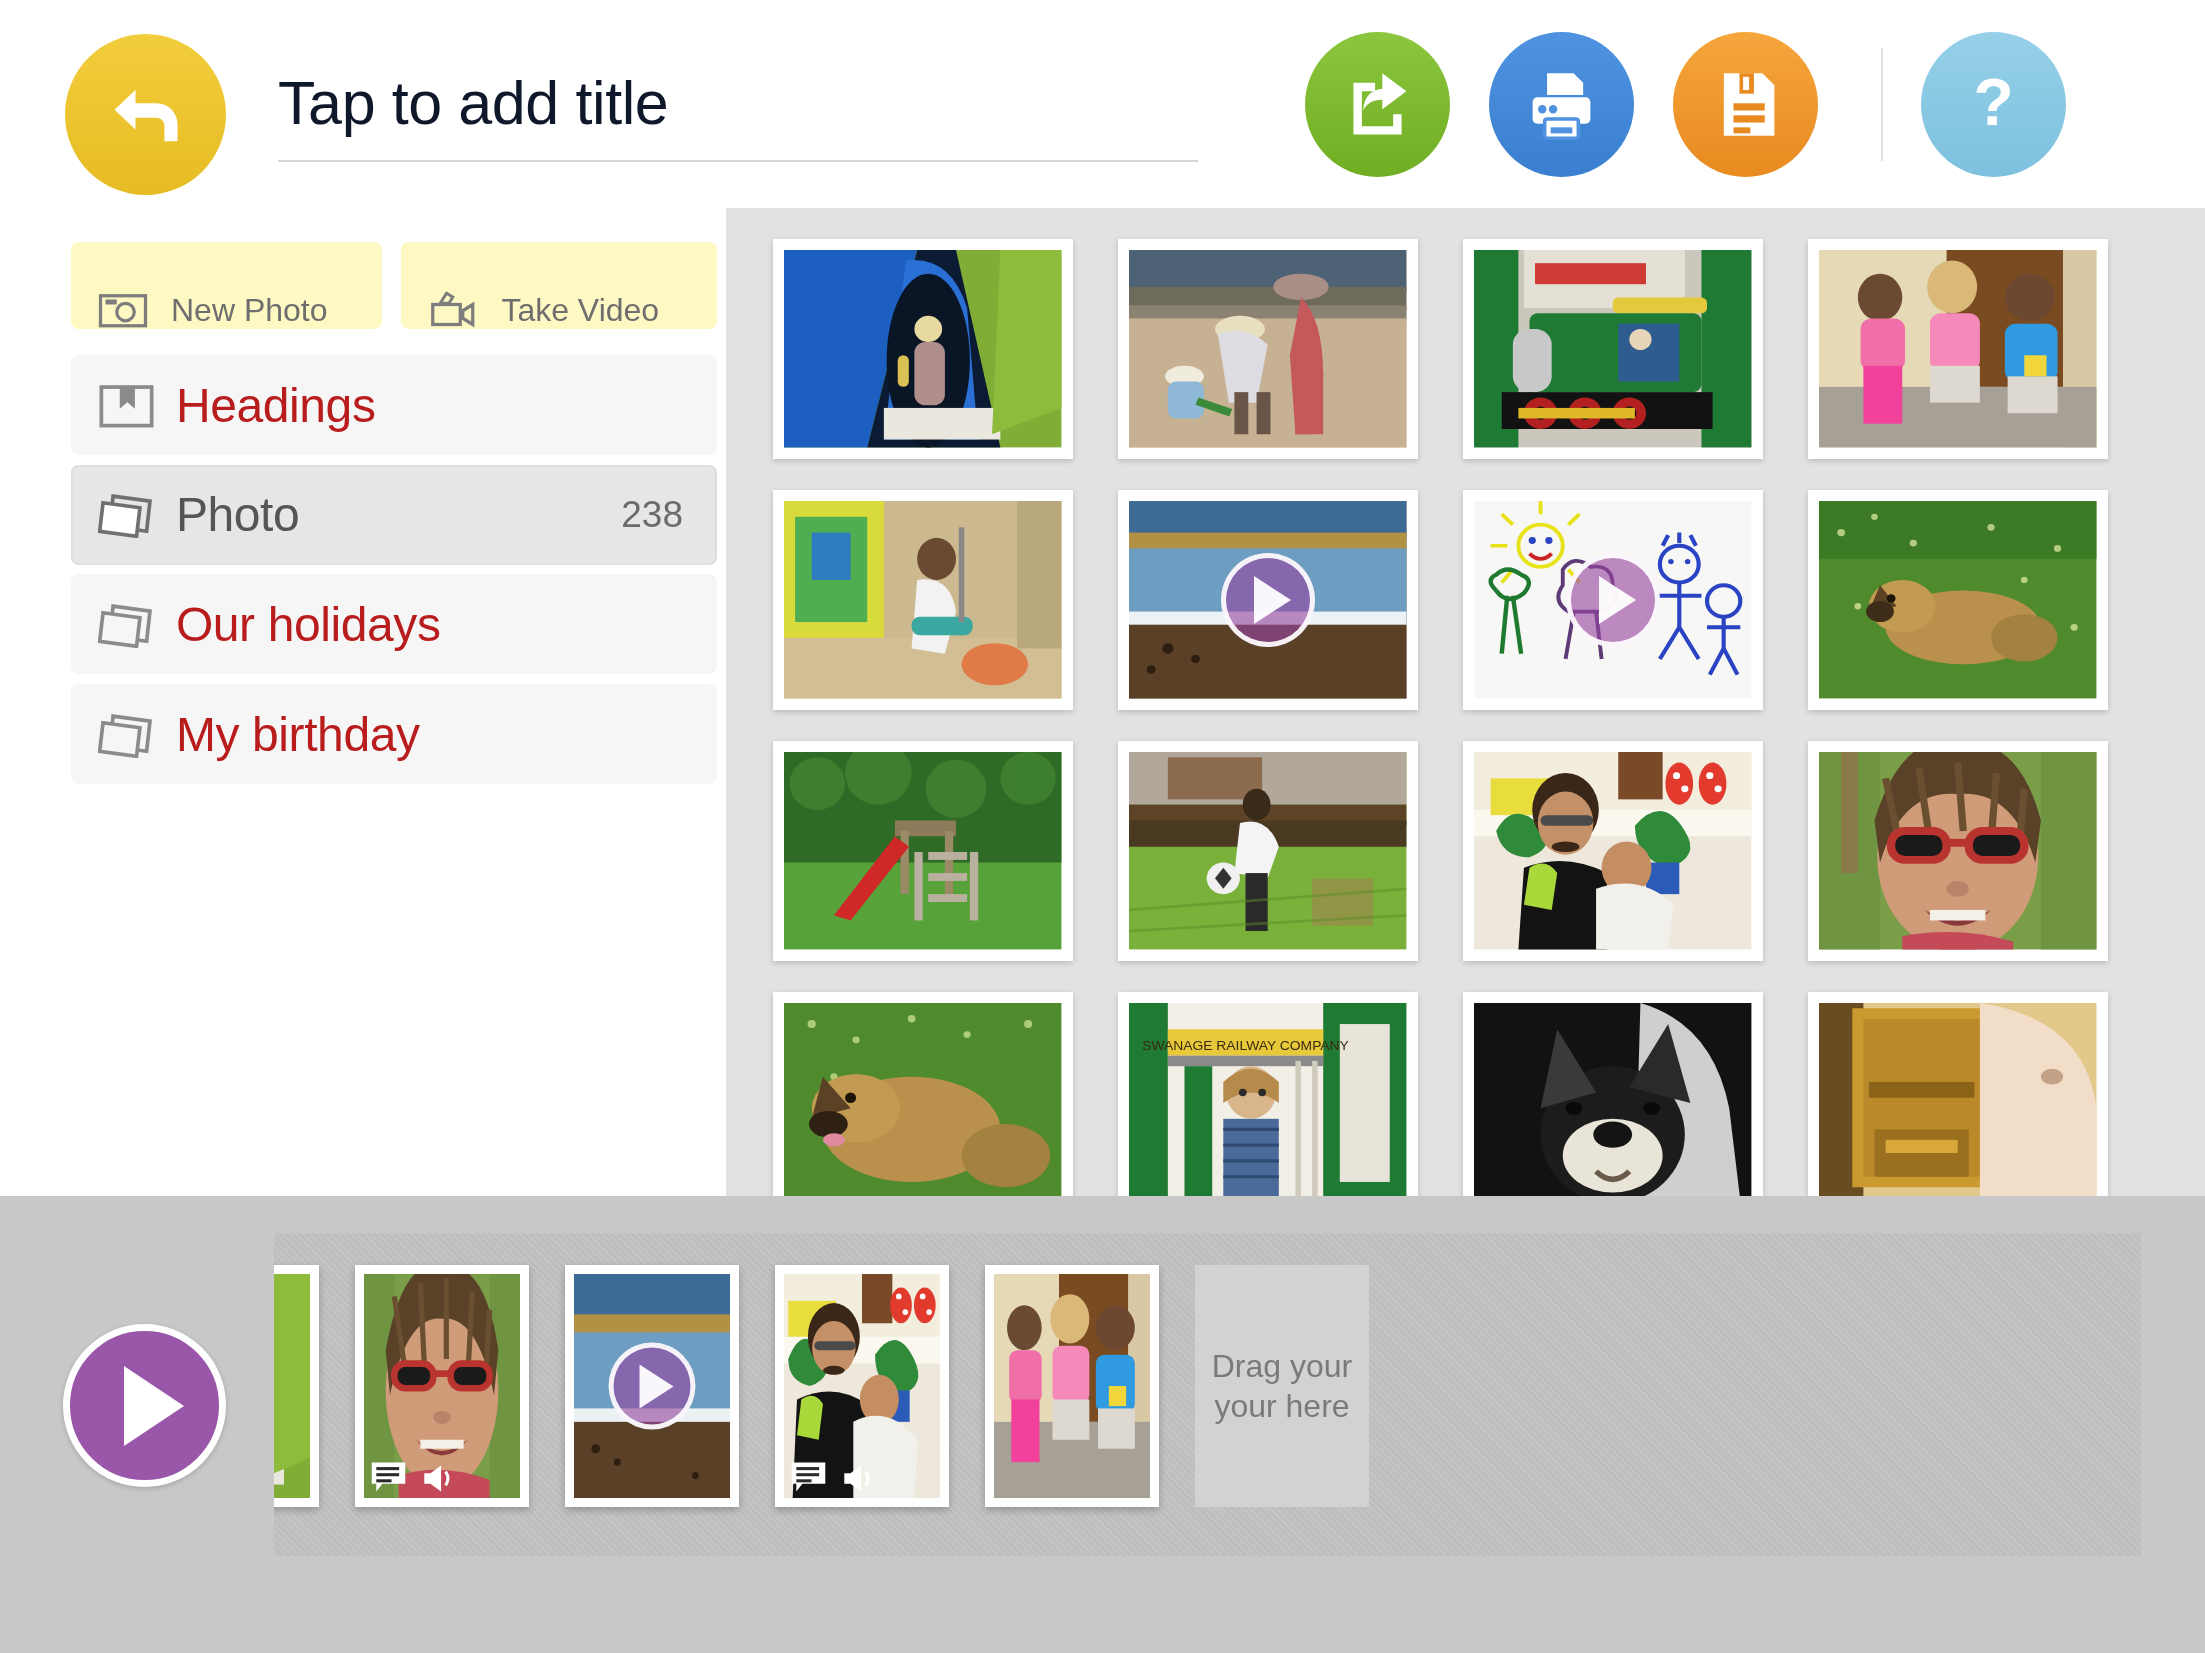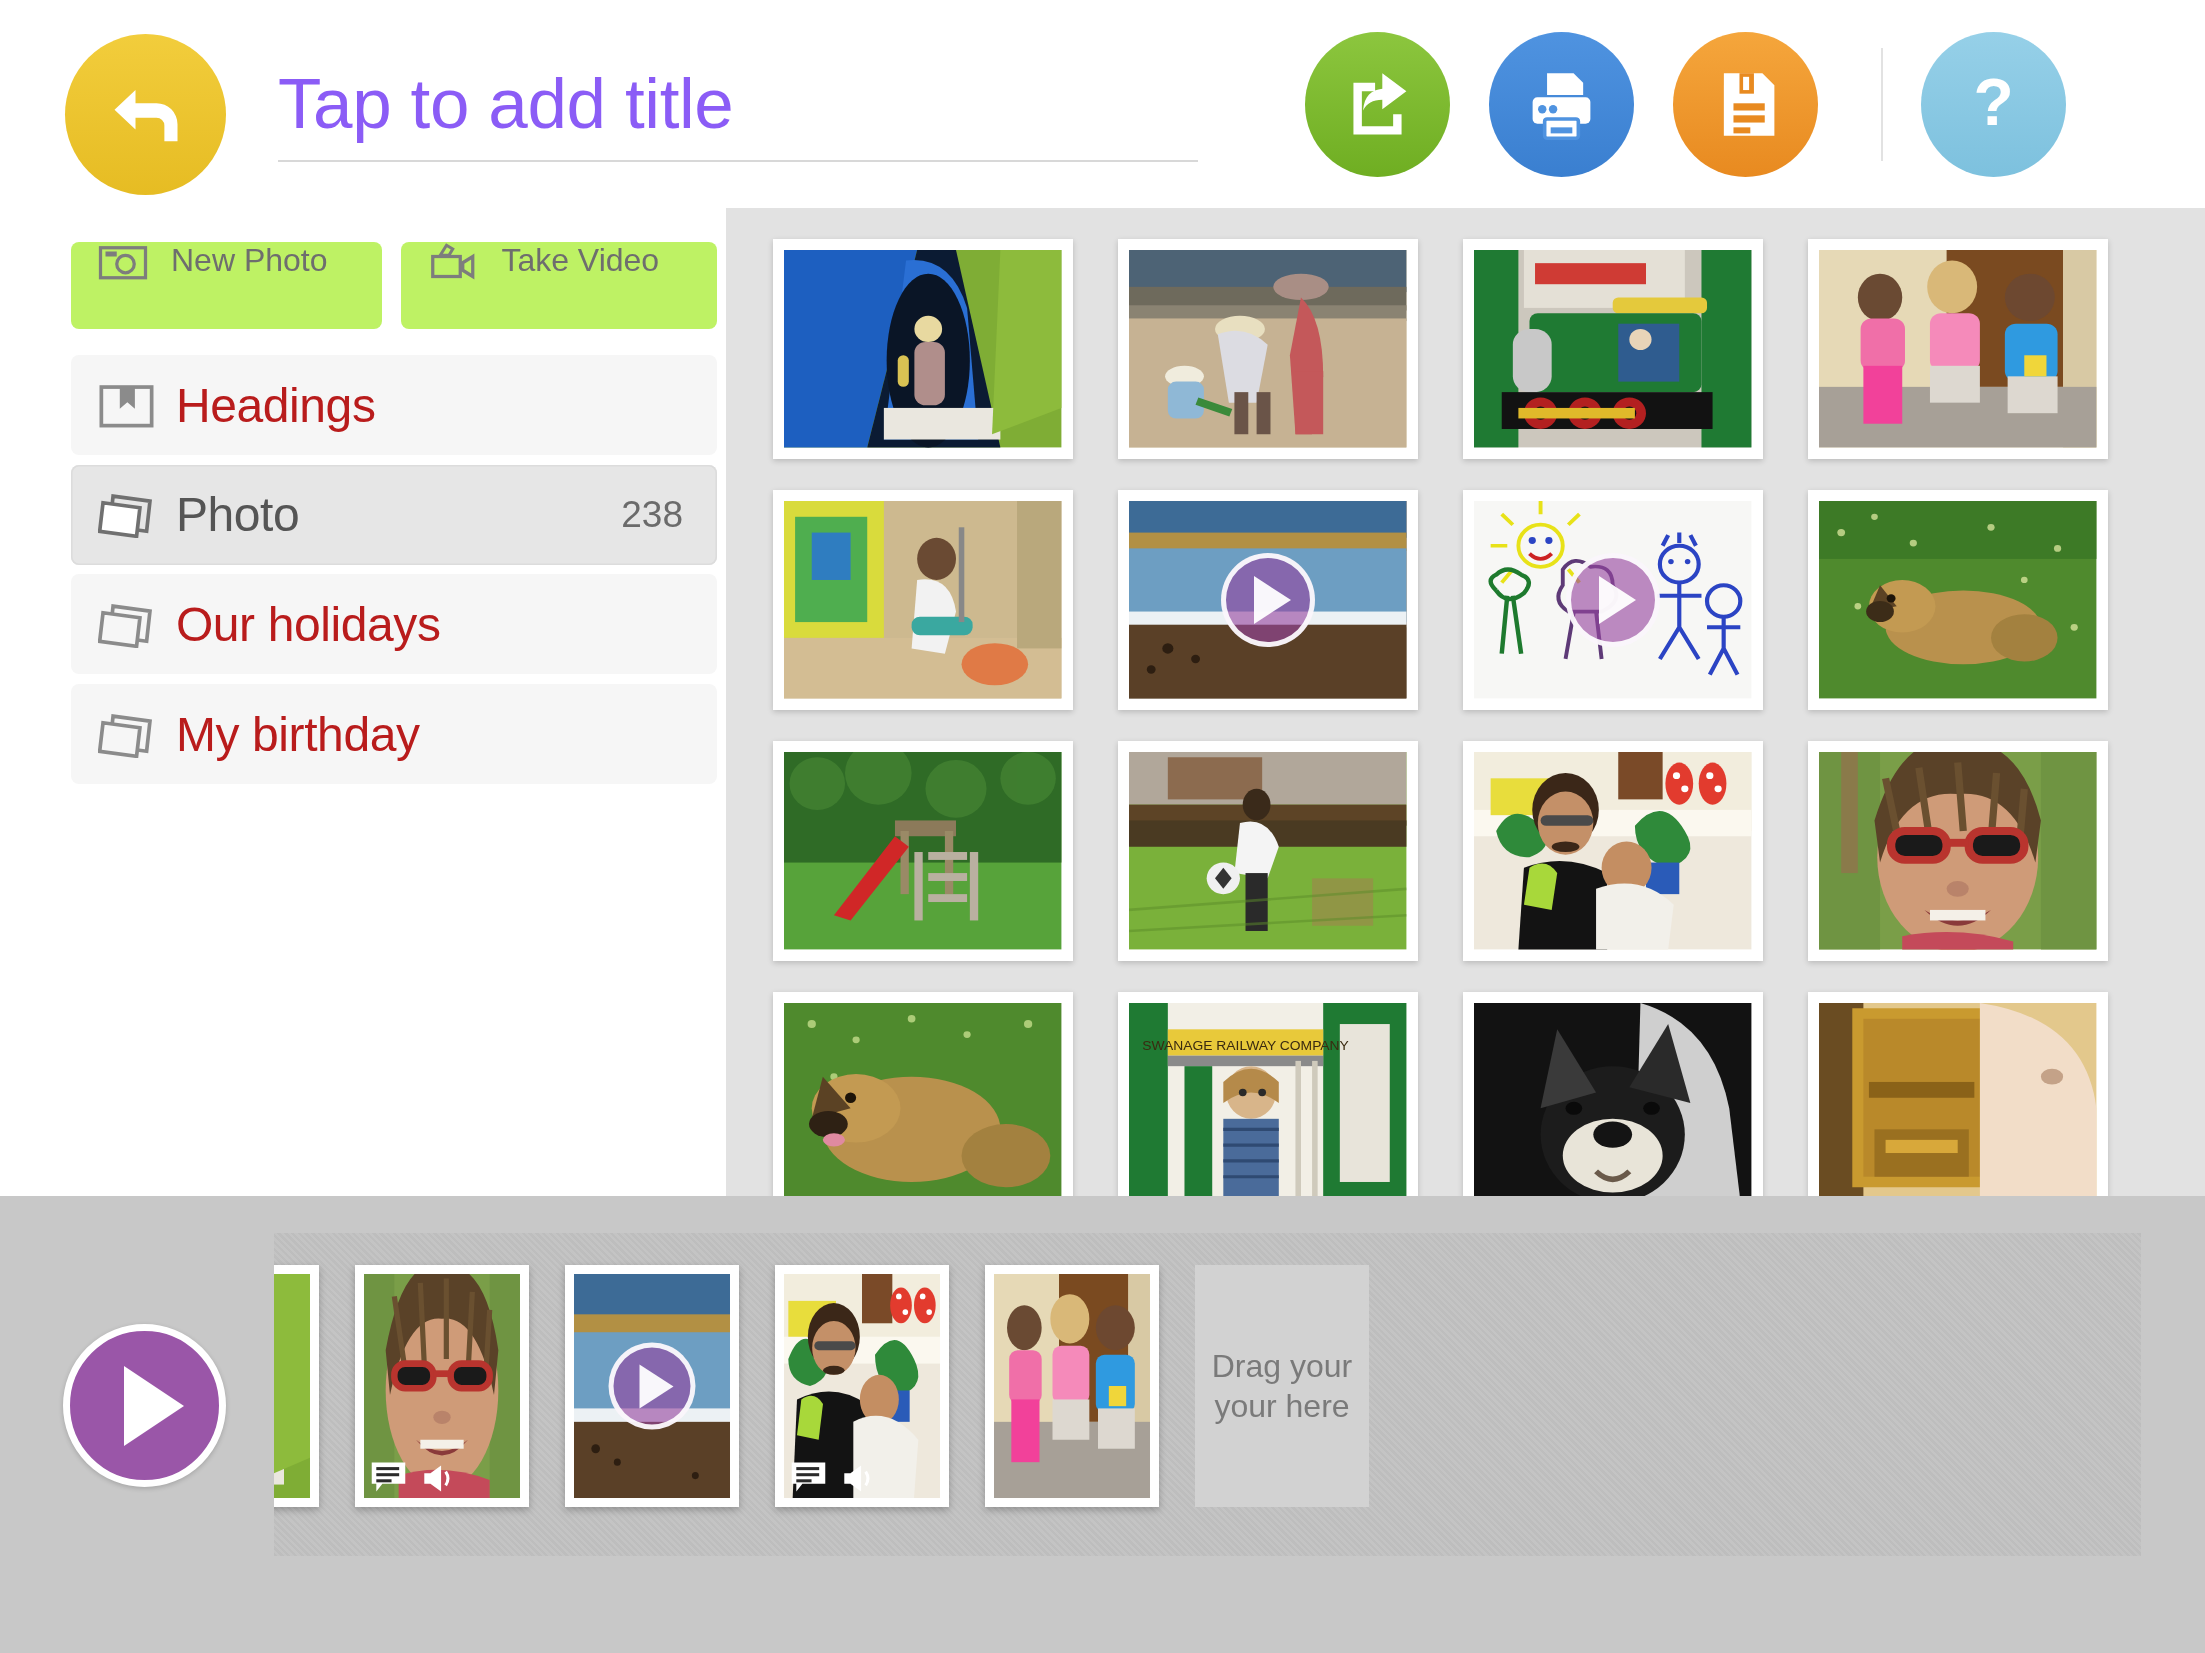--- a/index.html
+++ b/index.html
@@ -28,32 +28,32 @@
   .save-btn  { left: 1673px; top: 32px; width: 145px; height: 145px;
      background: linear-gradient(180deg,#f5a63c 0%, #e88a20 100%); }
   .help-btn  { left: 1921px; top: 32px; width: 145px; height: 145px;
      background: linear-gradient(180deg,#96d0e8 0%, #7dc1de 100%); }
   .round-btn svg { display: block; }
 
   .hdr-divider { position: absolute; left: 1881px; top: 48px; width: 2.4px; height: 113px; background: #e2e2e2; }
 
   .title-input-wrap { position: absolute; left: 278px; top: 65px; width: 920px; height: 97px; }
   .title-placeholder {
-    font-size: 71px; color: #8b5cf6; font-weight: 400;
+    font-size: 61px; color: #0f172a; font-weight: 400;
     letter-spacing: -0.4px; line-height: 77px;
   }
   .title-underline { position: absolute; left: 0; bottom: 0; width: 920px; height: 2.4px; background: #d8d8d8; }
 
   
   .sidebar { position: absolute; left: 0; top: 202px; width: 726px; height: 994px; background: #fff; }
 
   .capture-row { position: absolute; left: 71px; top: 40px; display: flex; gap: 19.4px; }
   .capture-btn {
-    height: 87px; background: #bef264; border-radius: 8px;
-    display: flex; align-items: flex-start; padding: 0 27.4px; gap: 22.6px; cursor: pointer;
+    height: 87px; background: #fef9c3; border-radius: 8px;
+    display: flex; align-items: flex-end; padding: 0 27.4px; gap: 22.6px; cursor: pointer;
   }
   .capture-btn .label { font-size: 32px; color: #6e6e6e; white-space: nowrap; }
   .cap-photo { width: 311px; }
   .cap-video { width: 316px; }
 
   .album-list { position: absolute; left: 71px; top: 153px; width: 646px; }
   .album-item {
     height: 100px; background: #f6f6f6; border-radius: 8px;
     display: flex; align-items: center; padding: 0 27.4px; margin-bottom: 9.7px;
     cursor: pointer; position: relative;

